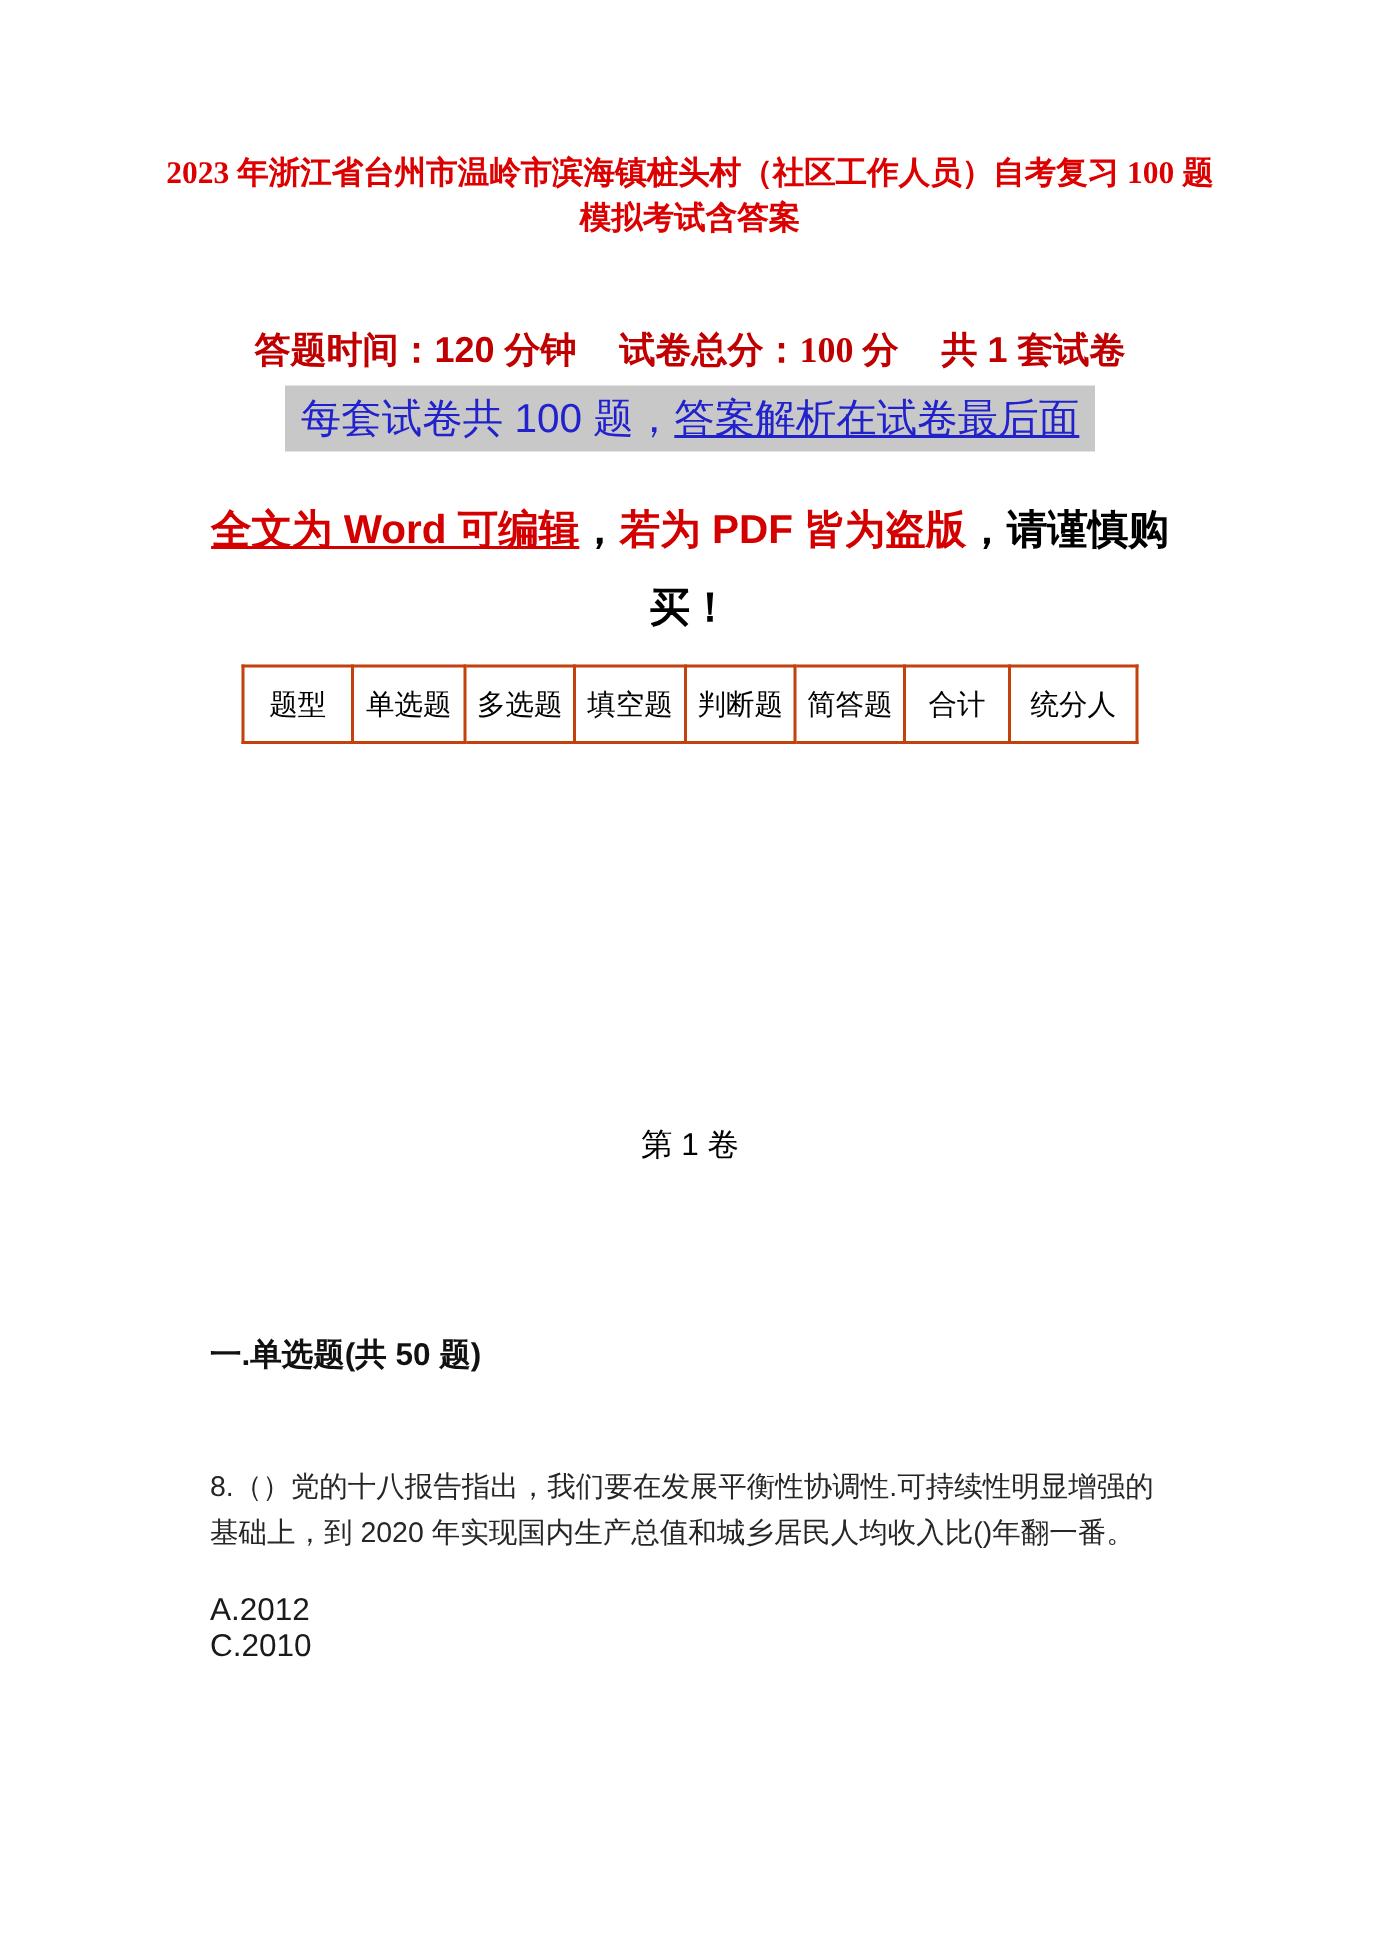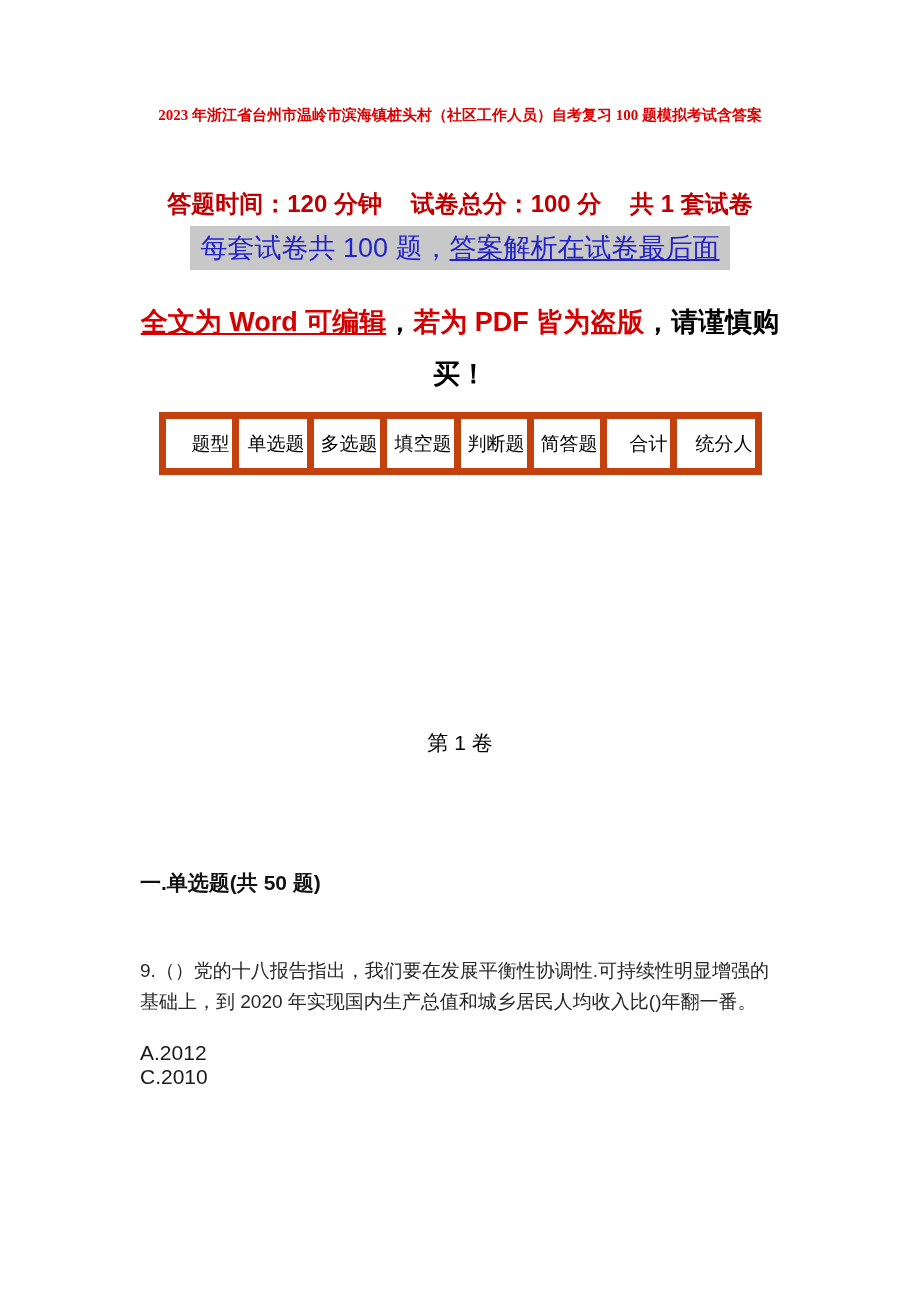--- a/index.html
+++ b/index.html
@@ -13,34 +13,34 @@
     overflow: hidden;
     font-family: "Liberation Sans", sans-serif;
     color: #000;
   }
   .doc-title {
     margin: 100px auto 0;
     width: 700px;
     text-align: center;
     font-family: "Liberation Serif", serif;
     font-weight: bold;
-    font-size: 15px;
+    font-size: 21px;
     line-height: 30px;
     color: var(--title_red, #dd0000);
   }
   .exam-info {
     margin-top: 57px;
     text-align: center;
     font-weight: bold;
     font-size: 24px;
     line-height: 33px;
     color: var(--info_red, #c00000);
   }
   .exam-info span { display: inline-block; }
-  .exam-info .seg-mid { margin: 0 22px; }
+  .exam-info .seg-mid { margin: 0 22px; font-family: Liberation Serif, serif; }
   .highlight-line {
     margin-top: 6px;
     text-align: center;
     font-weight: normal;
     font-size: 27px;
     line-height: 34px;
   }
   .highlight-box {
     display: inline-block;
     background: var(--highlight_bg, #c8c8c8);
@@ -61,23 +61,23 @@
   .notice-underline { text-decoration: underline; }
   table.score-table {
     margin: 12px auto 0;
     border-collapse: collapse;
     table-layout: fixed;
     width: 596px;
     font-family: "Liberation Serif", serif;
     font-size: 19px;
   }
   table.score-table td {
-    border: 7px solid #c2410c;
+    border: 2px solid #c2410c;
     height: 49px;
-    text-align: right;
+    text-align: center;
     vertical-align: middle;
     padding: 0 2px;
   }
   .volume-title {
     margin-top: 254px;
     text-align: center;
     font-family: Liberation Sans, sans-serif;
     font-size: 21px;
     line-height: 28px;
     color: #000;
@@ -144,18 +144,18 @@
       <td>合计</td>
       <td>统分人</td>
     </tr>
   </tbody>
 </table>
 
 <div class="volume-title">第 1 卷</div>
 
 <div class="section-title">一.单选题(共 50 题)</div>
 
-<div class="question-text">9.（）党的十八报告指出，我们要在发展平衡性协调性.可持续性明显增强的基础上，到 2020 年实现国内生产总值和城乡居民人均收入比()年翻一番。</div>
+<div class="question-text">8.（）党的十八报告指出，我们要在发展平衡性协调性.可持续性明显增强的基础上，到 2020 年实现国内生产总值和城乡居民人均收入比()年翻一番。</div>
 
 <div class="options">
   <div class="option-item">A.2012</div>
   <div class="option-item">C.2010</div>
 </div>
 
 </body></html>

